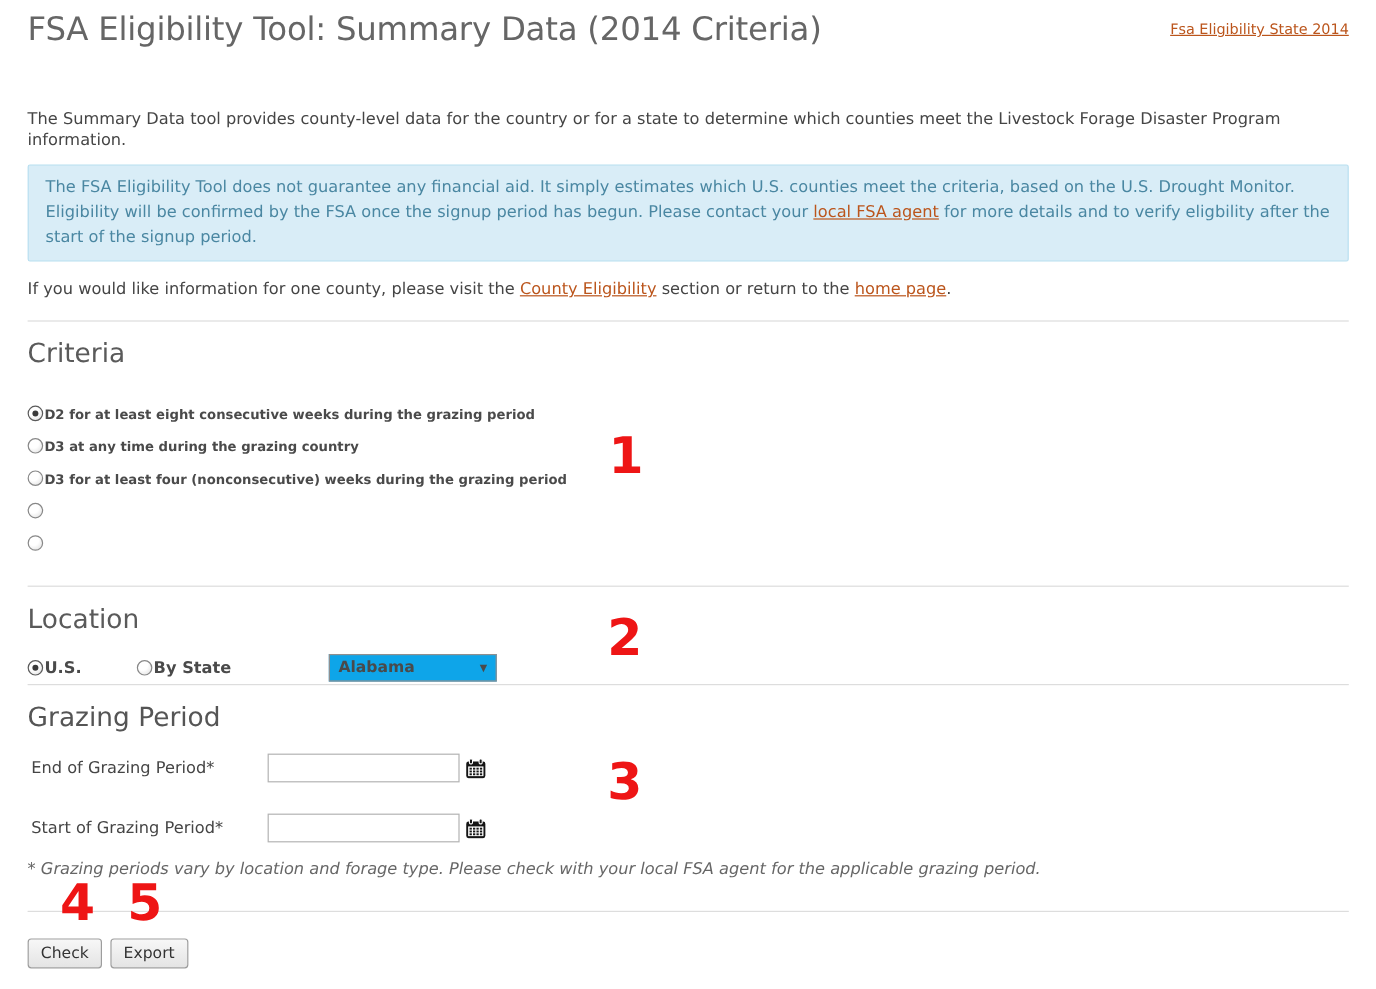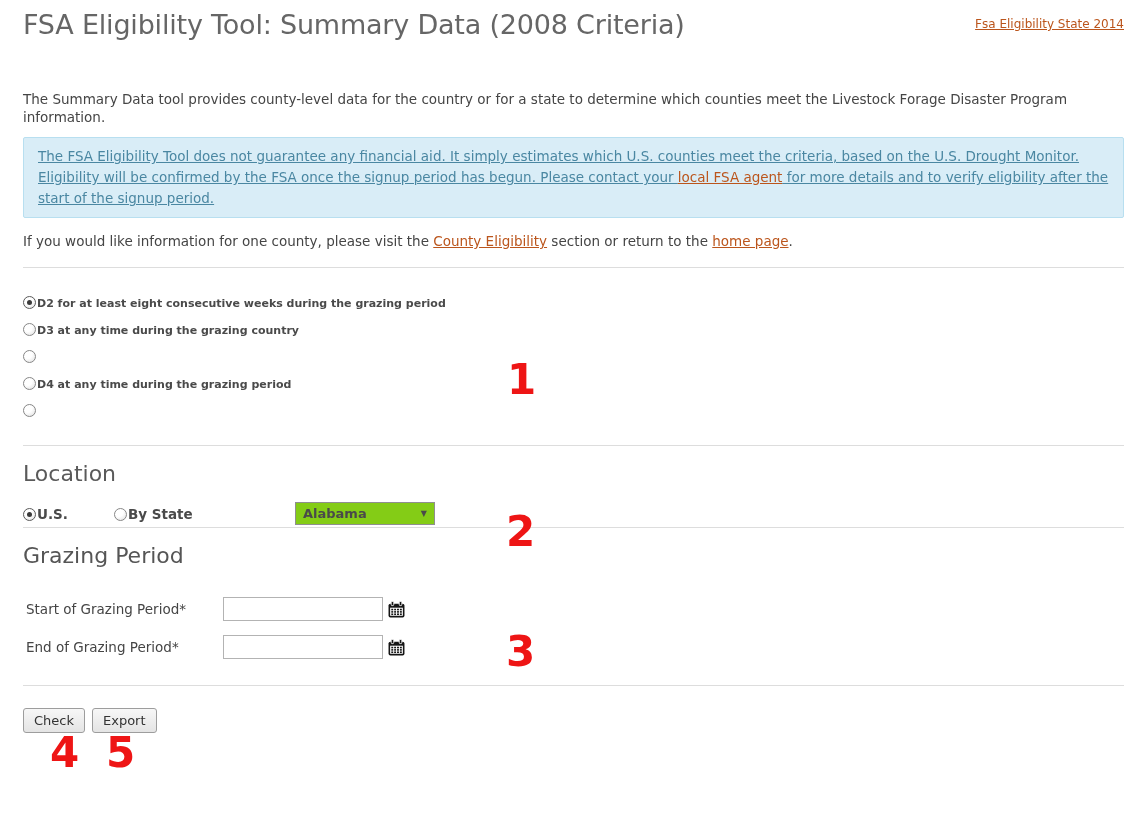--- a/index.html
+++ b/index.html
@@ -24,21 +24,21 @@
     font-size:12px; color:var(--link); text-decoration:underline; cursor:pointer;
   }
 
   a, .link{color:var(--link); text-decoration:underline; cursor:pointer;}
 
   .intro{margin:48px 0 0 0; line-height:18px;}
 
   .notice{
     margin-top:11px; background:var(--notice-bg);
     border:1px solid var(--notice-border); border-radius:2px;
-    padding:8px 14px; color:var(--notice-text); line-height:21px;text-decoration:underline;
+    padding:8px 14px; color:var(--notice-text); line-height:21px;
   }
   .notice .link{color:var(--link);}
 
   .p-line{margin:14px 0 0 0; line-height:18px;}
   .p-line2{margin:9px 0 0 0; line-height:18px;}
 
   hr{border:none; border-top:1px solid #ddd; margin:0;}
   .hr1{margin-top:17px;}
   .hr2{margin-top:19px;}
   .hr3{margin-top:2px;}
@@ -66,23 +66,23 @@
     content:''; position:absolute; left:3px; top:3px;
     width:5px; height:5px; border-radius:50%; background:#3a3a3a;
   }
 
   .loc-row{margin-top:13px; height:23px; display:flex; align-items:center;}
   .loc-group1{width:91px;}
   .loc-group2{width:160px;}
   .loc-row span{font-weight:600; color:#4a4a4a;}
 
   .select{
-    width:140px; height:23px; border:1px solid #8f8f8f; background:#84cc16;
+    width:140px; height:23px; border:1px solid #8f8f8f; background:#0ea5e9;
     display:flex; align-items:center; justify-content:space-between;
-    padding:0 7px; cursor:pointer; color:#555; font-size:13px;margin-left:21px;
+    padding:0 7px; cursor:pointer; color:#555; font-size:13px;
   }
   .select-arrow{font-size:8px; color:#444; font-weight:400;}
 
   .form-row{display:flex; align-items:center; height:24px;}
   .form-row.first{margin-top:26px;}
   .form-row.second{margin-top:14px;}
   .form-label{width:200px; color:#454545; padding-left:3px;}
   .date-input{
     width:160px; height:24px; border:1px solid #b3b3b3; background:#fff;
     padding:0 6px; font-family:inherit; font-size:13px; color:#444;
@@ -109,49 +109,50 @@
   .ann-2{left:506px; top:511px;}
   .ann-3{left:506px; top:631px;}
   .ann-4{left:50px; top:732px;}
   .ann-5{left:106px; top:732px;}
 </style>
 </head>
 <body>
 
 <div class="container">
 
-  <h1>FSA Eligibility Tool: Summary Data (2008 Criteria)</h1>
+  <h1>FSA Eligibility Tool: Summary Data (2014 Criteria)</h1>
   <span class="header-link">Fsa Eligibility State 2014</span>
 
   <p class="intro">The Summary Data tool provides county-level data for the country or for a state to determine which counties meet the Livestock Forage Disaster Program information.</p>
 
   <div class="notice">
     <span>The FSA Eligibility Tool does not guarantee any financial aid. It simply estimates which U.S. counties meet the criteria, based on the U.S. Drought Monitor. Eligibility will be confirmed by the FSA once the signup period has begun. Please contact your </span><span class="link">local FSA agent</span><span> for more details and to verify eligbility after the start of the signup period.</span>
   </div>
 
   <p class="p-line">
     <span>If you would like information for one county, please visit the </span><span class="link">County Eligibility</span><span> section or return to the </span><span class="link">home page</span><span>.</span>
   </p>
 
 
   <hr class="hr1">
 
+  <h2>Criteria</h2>
 
   <div class="radio-list">
     <label class="radio-row">
       <input type="radio" name="criteria" checked="" style=""><span>D2 for at least eight consecutive weeks during the grazing period</span>
     </label>
     <label class="radio-row">
       <input type="radio" name="criteria" style=""><span>D3 at any time during the grazing country</span>
     </label>
     <label class="radio-row">
+      <input type="radio" name="criteria" style=""><span>D3 for at least four (nonconsecutive) weeks during the grazing period</span>
+    </label>
+    <label class="radio-row">
       <input type="radio" name="criteria" style="">
-    </label>
-    <label class="radio-row">
-      <input type="radio" name="criteria" style=""><span>D4 at any time during the grazing period</span>
     </label>
     <label class="radio-row">
       <input type="radio" name="criteria" style="">
     </label>
   </div>
 
   <hr class="hr2">
 
   <h2>Location</h2>
 
@@ -164,20 +165,47 @@
     </label>
     <div class="select">
       <span>Alabama</span>
       <span class="select-arrow">▼</span>
     </div>
   </div>
 
   <hr class="hr3">
 
   <h2 class="bold">Grazing Period</h2>
+
+  <div class="form-row second">
+    <span class="form-label">End of Grazing Period*</span>
+    <input type="text" class="date-input" value="" style="">
+    <span class="cal-btn">
+      <svg width="17" height="17" viewBox="0 0 16 16">
+        <rect x="0.5" y="2.5" width="15" height="13" rx="1.8" fill="#151515"></rect>
+        <rect x="3" y="0.5" width="2.4" height="3.8" rx="0.8" fill="#151515" stroke="#fff" stroke-width="0.8"></rect>
+        <rect x="10.6" y="0.5" width="2.4" height="3.8" rx="0.8" fill="#151515" stroke="#fff" stroke-width="0.8"></rect>
+        <rect x="2" y="6.3" width="12" height="7.6" fill="#fff"></rect>
+        <g fill="#151515">
+          <rect x="3.1" y="7.3" width="1.8" height="1.5"></rect>
+            <rect x="5.8" y="7.3" width="1.8" height="1.5"></rect>
+            <rect x="8.5" y="7.3" width="1.8" height="1.5"></rect>
+            <rect x="11.2" y="7.3" width="1.8" height="1.5"></rect>
+          <rect x="3.1" y="9.5" width="1.8" height="1.5"></rect>
+            <rect x="5.8" y="9.5" width="1.8" height="1.5"></rect>
+            <rect x="8.5" y="9.5" width="1.8" height="1.5"></rect>
+            <rect x="11.2" y="9.5" width="1.8" height="1.5"></rect>
+          <rect x="3.1" y="11.7" width="1.8" height="1.5"></rect>
+            <rect x="5.8" y="11.7" width="1.8" height="1.5"></rect>
+            <rect x="8.5" y="11.7" width="1.8" height="1.5"></rect>
+            <rect x="11.2" y="11.7" width="1.8" height="1.5"></rect>
+        </g>
+      </svg>
+    </span>
+  </div>
 
   <div class="form-row first">
     <span class="form-label">Start of Grazing Period*</span>
     <input type="text" class="date-input" value="" style="">
     <span class="cal-btn">
       <svg width="17" height="17" viewBox="0 0 16 16">
         <rect x="0.5" y="2.5" width="15" height="13" rx="1.8" fill="#151515"></rect>
         <rect x="3" y="0.5" width="2.4" height="3.8" rx="0.8" fill="#151515" stroke="#fff" stroke-width="0.8"></rect>
         <rect x="10.6" y="0.5" width="2.4" height="3.8" rx="0.8" fill="#151515" stroke="#fff" stroke-width="0.8"></rect>
         <rect x="2" y="6.3" width="12" height="7.6" fill="#fff"></rect>
@@ -192,47 +220,21 @@
             <rect x="11.2" y="9.5" width="1.8" height="1.5"></rect>
           <rect x="3.1" y="11.7" width="1.8" height="1.5"></rect>
             <rect x="5.8" y="11.7" width="1.8" height="1.5"></rect>
             <rect x="8.5" y="11.7" width="1.8" height="1.5"></rect>
             <rect x="11.2" y="11.7" width="1.8" height="1.5"></rect>
         </g>
       </svg>
     </span>
   </div>
 
-  <div class="form-row second">
-    <span class="form-label">End of Grazing Period*</span>
-    <input type="text" class="date-input" value="" style="">
-    <span class="cal-btn">
-      <svg width="17" height="17" viewBox="0 0 16 16">
-        <rect x="0.5" y="2.5" width="15" height="13" rx="1.8" fill="#151515"></rect>
-        <rect x="3" y="0.5" width="2.4" height="3.8" rx="0.8" fill="#151515" stroke="#fff" stroke-width="0.8"></rect>
-        <rect x="10.6" y="0.5" width="2.4" height="3.8" rx="0.8" fill="#151515" stroke="#fff" stroke-width="0.8"></rect>
-        <rect x="2" y="6.3" width="12" height="7.6" fill="#fff"></rect>
-        <g fill="#151515">
-          <rect x="3.1" y="7.3" width="1.8" height="1.5"></rect>
-            <rect x="5.8" y="7.3" width="1.8" height="1.5"></rect>
-            <rect x="8.5" y="7.3" width="1.8" height="1.5"></rect>
-            <rect x="11.2" y="7.3" width="1.8" height="1.5"></rect>
-          <rect x="3.1" y="9.5" width="1.8" height="1.5"></rect>
-            <rect x="5.8" y="9.5" width="1.8" height="1.5"></rect>
-            <rect x="8.5" y="9.5" width="1.8" height="1.5"></rect>
-            <rect x="11.2" y="9.5" width="1.8" height="1.5"></rect>
-          <rect x="3.1" y="11.7" width="1.8" height="1.5"></rect>
-            <rect x="5.8" y="11.7" width="1.8" height="1.5"></rect>
-            <rect x="8.5" y="11.7" width="1.8" height="1.5"></rect>
-            <rect x="11.2" y="11.7" width="1.8" height="1.5"></rect>
-        </g>
-      </svg>
-    </span>
-  </div>
-
+  <p class="grazing-note">* Grazing periods vary by location and forage type. Please check with your local FSA agent for the applicable grazing period.</p>
 
   <hr class="hr4">
 
   <div class="btn-row">
     <button>Check</button>
     <button>Export</button>
   </div>
 
 </div>
 

